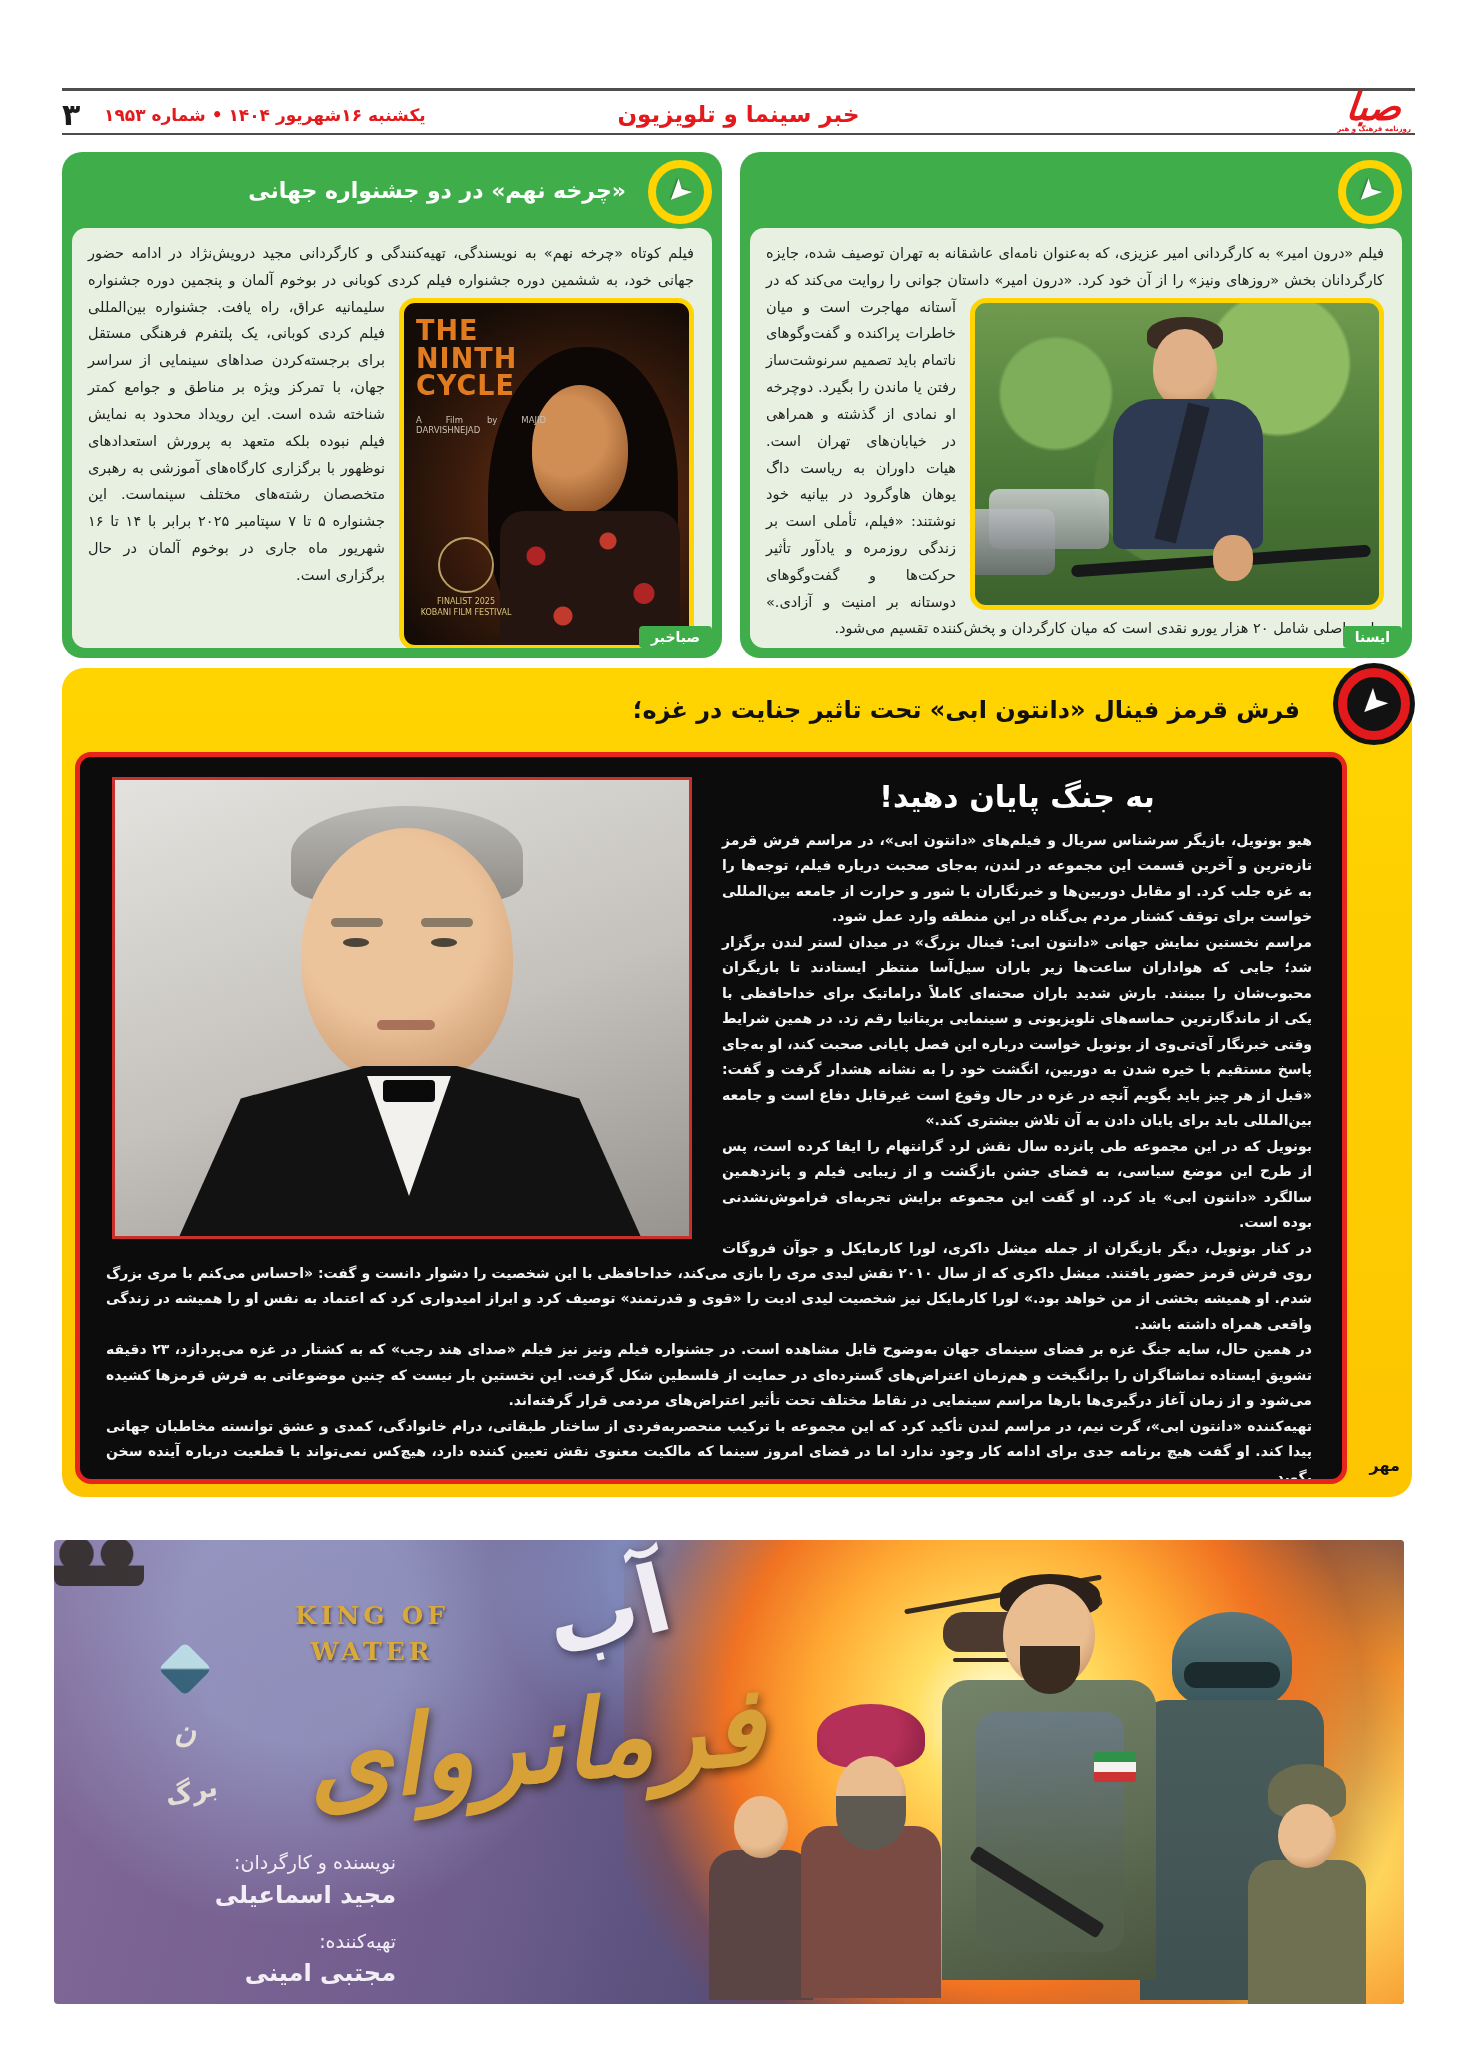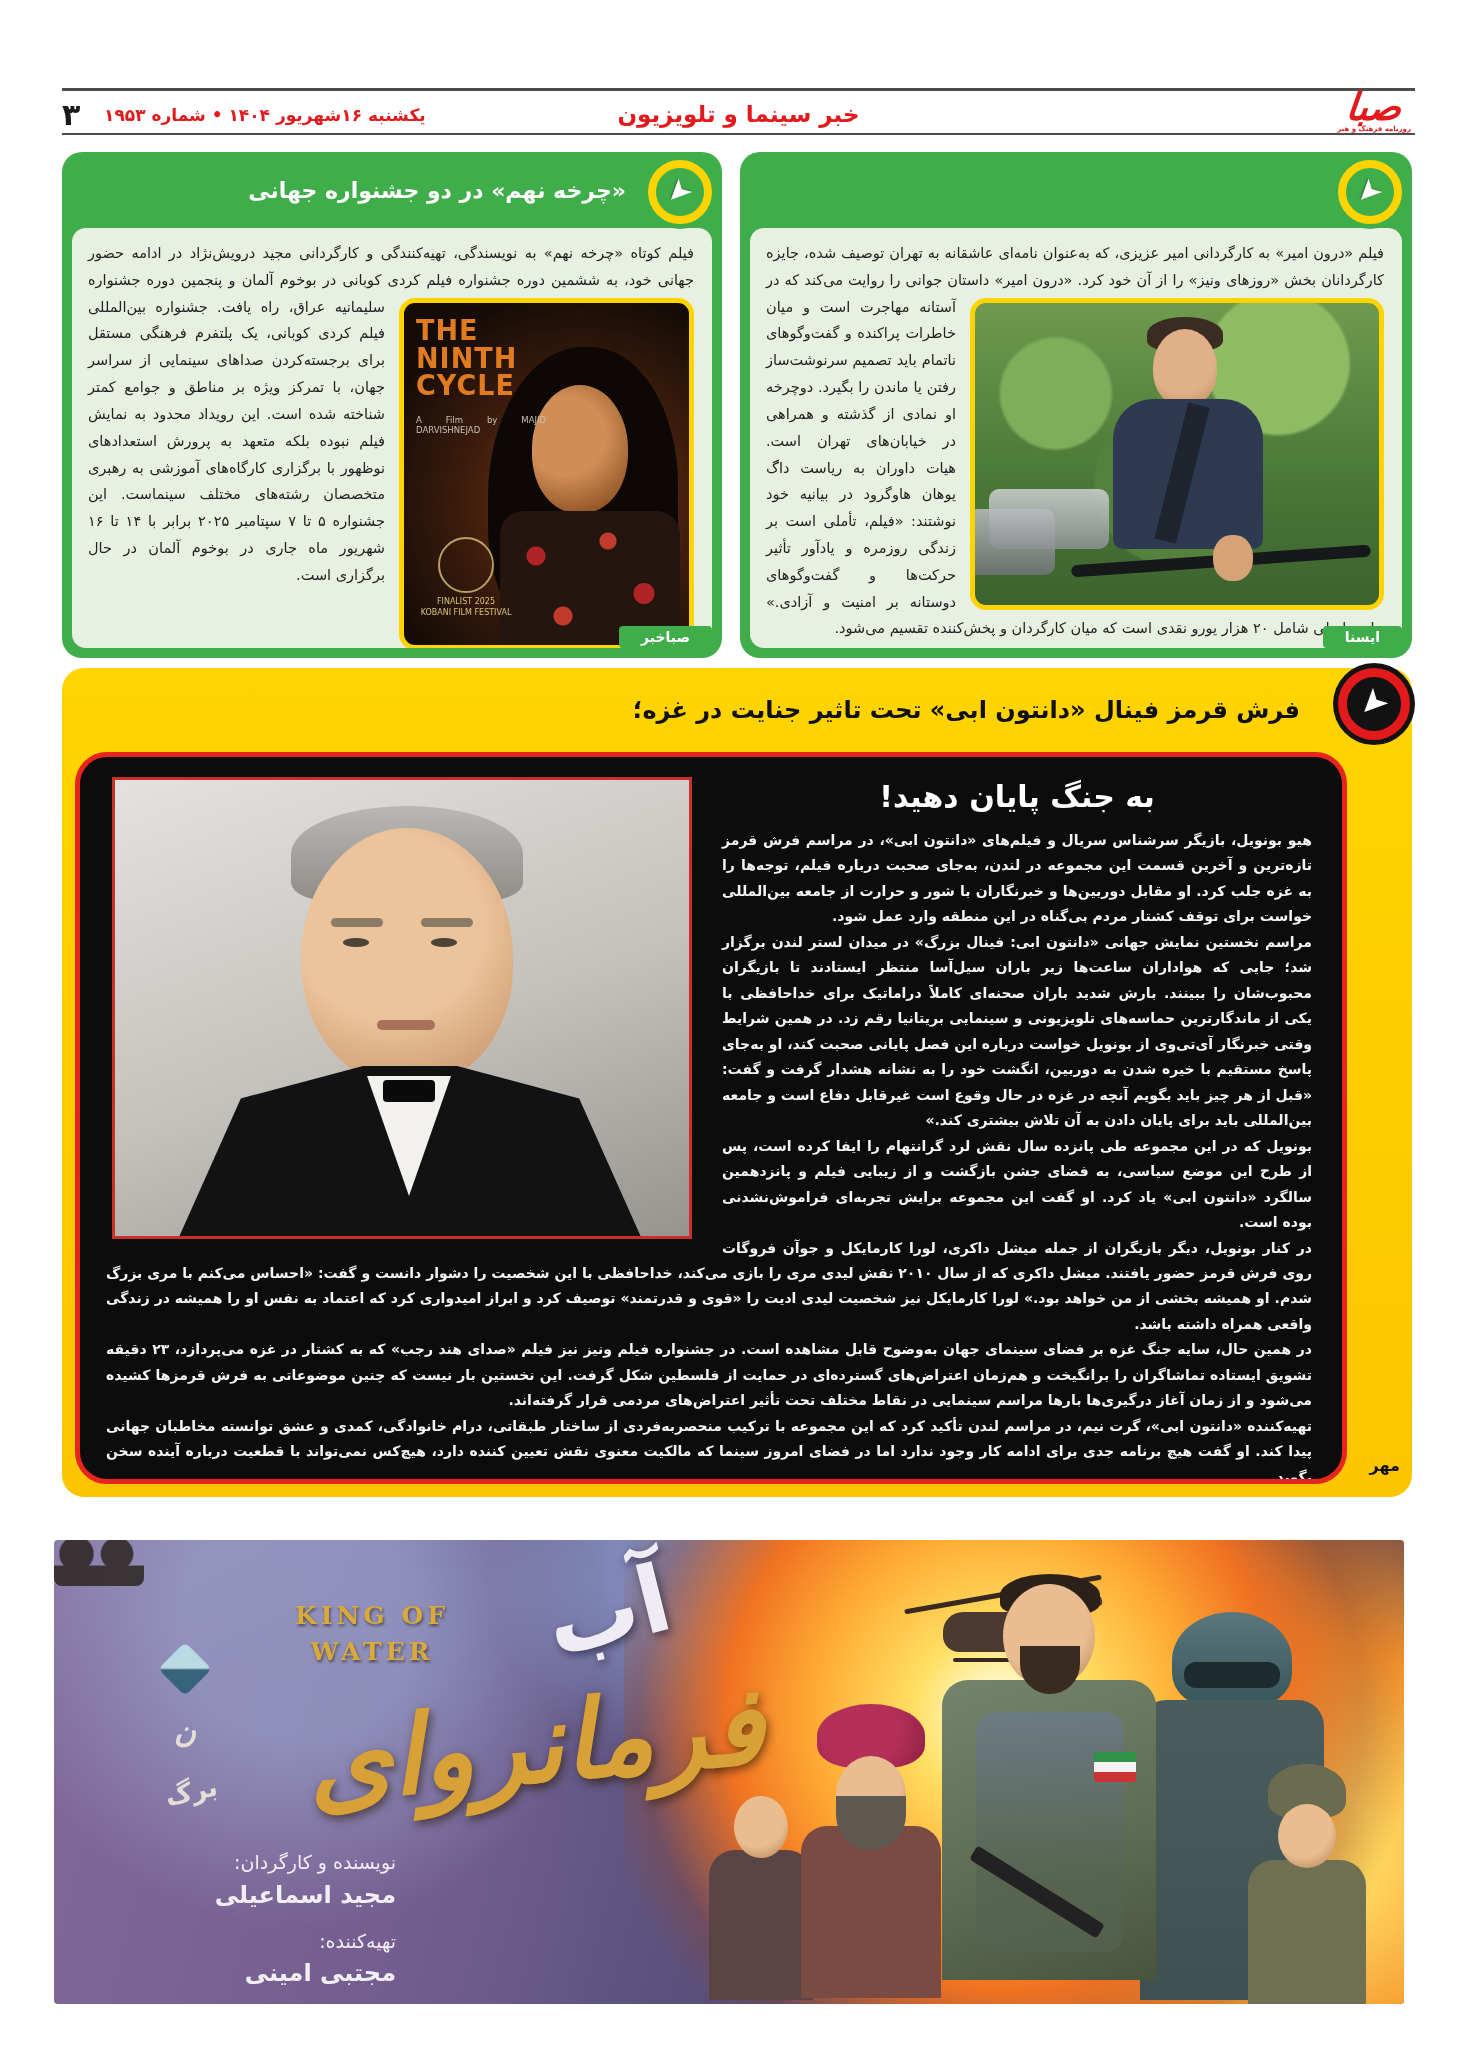--- a/index.html
+++ b/index.html
@@ -27,21 +27,21 @@
                   color:#fff; font-weight:bold; font-size:22px; direction:rtl; }
   .gbox .gbody { position:absolute; top:76px; left:10px; right:10px; bottom:10px;
                  background:#e7f0e1; border-radius:14px; padding:12px 18px 10px 16px;
                  font-size:14.5px; line-height:1.85; color:#222; overflow:hidden; font-weight:500; }
   .badge { position:absolute; border-radius:50%; display:flex; align-items:center; justify-content:center; z-index:5; }
   .badge .arr { color:#fdfdfd; transform:rotate(135deg); text-shadow:0 1px 2px rgba(40,40,40,.65); }
   .badge.green { top:8px; right:10px; width:64px; height:64px; background:#3fae4a;
                  border:8px solid #ffd400; box-shadow:0 0 0 5px #3fae4a; }
   .badge.green .arr { font-size:30px; }
   .credit-tag { position:absolute; right:10px; bottom:10px; background:#3fae4a; color:#fff;
-                font-size:14px; font-weight:bold; padding:3px 22px; border-radius:4px; direction:rtl; z-index:4; }
+                font-size:14px; font-weight:bold; padding:3px 12px; border-radius:4px; direction:rtl; z-index:4; }
 
   
   .photo-bike { float:right; width:414px; height:312px; margin:4px 0 4px 14px;
                 border:5px solid #ffd400; border-radius:16px; position:relative; overflow:hidden;
                 background:
                  radial-gradient(circle at 20% 30%, #7fae5a 0 14%, transparent 15%),
                  radial-gradient(circle at 75% 20%, #8fbc63 0 18%, transparent 19%),
                  radial-gradient(circle at 50% 60%, #55813d 0 30%, transparent 31%),
                  linear-gradient(180deg, #6f9a4e 0%, #4c7a38 55%, #3c622d 100%); }
   .bike-head { position:absolute; left:178px; top:26px; width:64px; height:78px; border-radius:50% 50% 46% 46%;
@@ -86,21 +86,21 @@
 
   
   .dbox { position:absolute; left:62px; top:668px; width:1350px; height:829px;
           background:linear-gradient(#ffd400,#fdc500); border-radius:22px; }
   .dbox .kicker { position:absolute; top:0; right:112px; left:60px; height:84px;
                   display:flex; align-items:center; color:#111; font-weight:bold; font-size:24px; direction:rtl; }
   .badge.red { top:0px; right:2px; width:72px; height:72px; background:#121212;
                border:9px solid #e3191c; box-shadow:0 0 0 5px #121212; }
   .badge.red .arr { font-size:34px; }
   .dblack { position:absolute; left:13px; top:84px; width:1272px; bottom:13px;
-            background:#0c0c0c; border:5px solid #e8251d; border-radius:32px;
+            background:#0c0c0c; border:5px solid #e8251d; border-radius:16px;
             padding:16px 30px 14px 26px; overflow:hidden; }
   .dblack h2 { color:#fff; font-size:30px; font-weight:bold; text-align:center; direction:rtl;
                margin:6px 0 14px; }
   .dblack p { color:#f4f4f4; font-size:14px; font-weight:bold; line-height:1.82; direction:rtl;
               text-align:justify; }
   .photo-hugh { float:left; width:580px; height:462px; margin:4px 30px 14px 6px;
                 border:3px solid #c9302c; position:relative; overflow:hidden;
                 background:linear-gradient(160deg,#e3e2de 0%, #c4c1bc 55%, #97938e 100%); }
   .hugh-head { position:absolute; left:186px; top:48px; width:212px; height:258px; border-radius:50% 50% 46% 48%;
                background:radial-gradient(circle at 42% 38%, #ecc49c 0 45%, #d0a076 80%, #b5845c 100%); }

